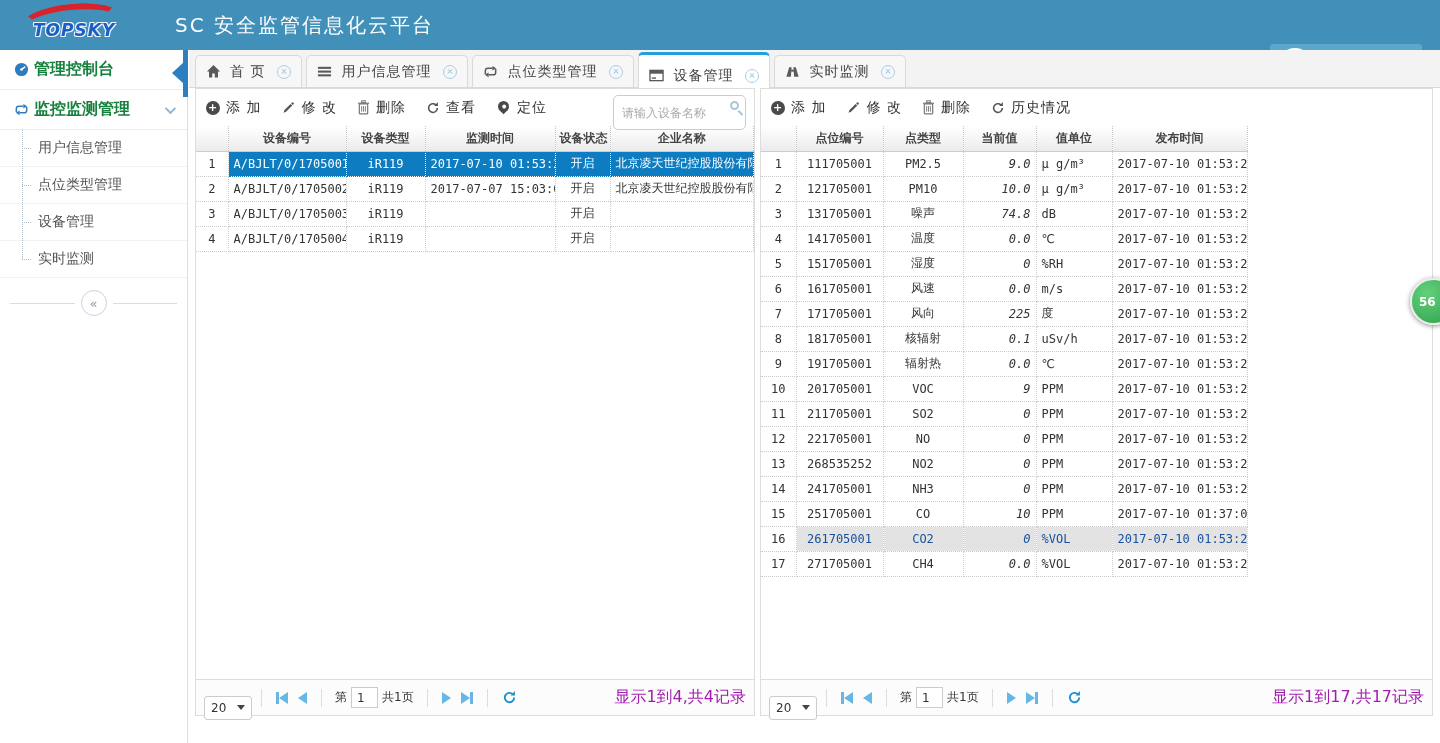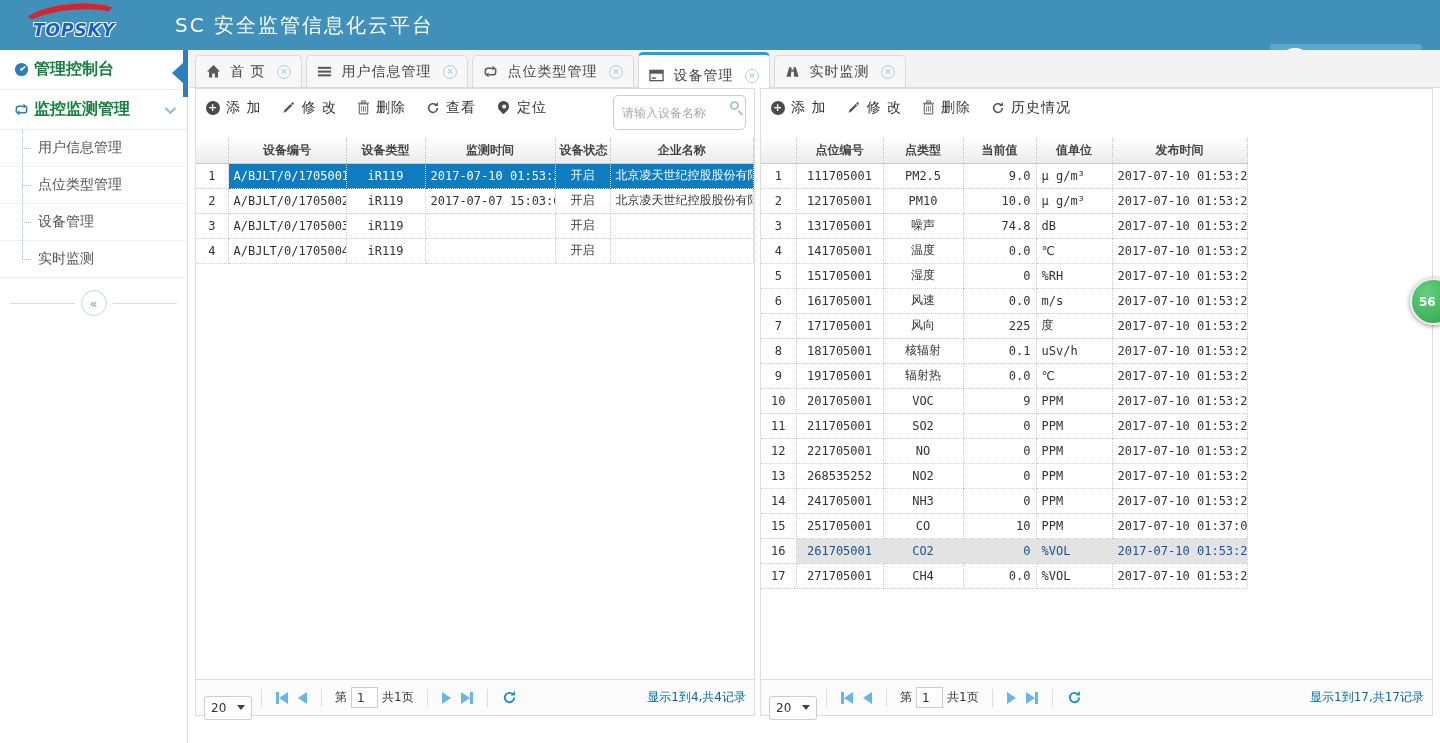--- a/index.html
+++ b/index.html
@@ -43,21 +43,21 @@
   .tab { display:flex; align-items:center; height:32px; margin-right:4px; padding:9px 10px; background:#f7f7f7; border:1px solid #d9d9d9; border-bottom:none; border-radius:5px 5px 0 0; font-size:14px; color:#444; position:relative; cursor:pointer; }
   .tab .tab-label { margin:0 12px 0 9px; letter-spacing:1px; }
   .tab.active { background:#fff; height:36px; border-top:3px solid #23a0db; margin-bottom:-1px; padding-bottom:1px; }
   .tab-close { width:14px; height:14px; border:1px solid #a9cee4; border-radius:50%; position:relative; flex:none; cursor:pointer; }
   .tab-close::before,.tab-close::after { content:""; position:absolute; left:3px; top:5.5px; width:6px; height:1.4px; background:#a9cee4; }
   .tab-close::before { transform:rotate(45deg); } .tab-close::after { transform:rotate(-45deg); }
   .ticon { width:15px; height:15px; flex:none; }
 
   
   .panels { position:absolute; top:38px; left:6px; right:7px; bottom:27px; display:flex; gap:5px; }
-  .panel { border:1px solid #ddd; background:#fff; display:flex; flex-direction:column;gap:12px; }
+  .panel { border:1px solid #ddd; background:#fff; display:flex; flex-direction:column; }
   .panel.left { width:560px; flex:none; }
   .panel.right { flex:1; }
   .toolbar { height:37px; display:flex; align-items:center; padding:0 10px; position:relative; flex:none; }
   .tbtn { display:flex; align-items:center; margin-right:20px; font-size:14px; color:#333; cursor:pointer; letter-spacing:1px; }
   .tbtn .bicon { margin-right:6px; display:inline-flex; }
   .add-circle { width:14px; height:14px; border-radius:50%; background:#4a4a4a; color:#fff; display:inline-flex; align-items:center; justify-content:center; font-size:11px; font-weight:bold; }
   .add-circle::before { content:"+"; line-height:1; }
   .pin { width:11px; height:11px; background:#4a4a4a; border-radius:50% 50% 50% 0; transform:rotate(-45deg); position:relative; margin:0 2px 2px 2px; }
   .pin::after { content:""; position:absolute; left:3.5px; top:3.5px; width:4px; height:4px; border-radius:50%; background:#fff; }
   .searchbox { position:absolute; right:8px; top:6px; width:133px; height:35px; }
@@ -66,36 +66,36 @@
   .mag { position:absolute; right:7px; top:6px; width:9px; height:9px; border:2px solid #a8c6da; border-radius:50%; }
   .mag::after { content:""; position:absolute; left:7px; top:7px; width:6px; height:2px; background:#a8c6da; transform:rotate(45deg); transform-origin:0 0; }
 
   
   .grid { flex:1; overflow:hidden; }
   table.dg { border-collapse:collapse; table-layout:fixed; }
   .panel.left table.dg { width:100%; }
   .panel.right table.dg { width:486px; }
   .dg th { height:25px; background:linear-gradient(#ffffff,#ebebeb); border-right:1px dotted #c3c3c3; border-bottom:1px solid #ccc; font-size:12px; color:#444; font-weight:bold; padding:0 4px; white-space:nowrap; overflow:hidden; }
   .dg td { height:25px; border-right:1px dotted #ccc; border-bottom:1px dotted #ccc; font-size:12px; color:#333; padding:0 5px; white-space:nowrap; overflow:hidden; font-family:"DejaVu Sans Mono","DejaVu Sans",monospace; }
-  .dg .ac { text-align:center; } .dg .ar { text-align:right; } .dg .al { text-align:left; }
+  .dg .ac { text-align:center; } .dg .ar { text-align:right;font-style:italic; } .dg .al { text-align:left; }
   .dg tr.selected td:not(.cell-no) { background:#0d7cc1; color:#fff; border-color:#0d7cc1; }
   .dg tr.hover td:not(.cell-no) { background:#e3e3e3; color:#17519e; }
 
   
   .pager { height:36px; flex:none; border-top:1px solid #ddd; background:#fcfcfc; display:flex; align-items:center; padding:0 8px; font-size:12px; color:#333; }
   .pgsel { width:48px; height:24px; border:1px solid #ccc; border-radius:3px; background:#fff; display:flex; align-items:center; justify-content:space-between; padding:0 6px; cursor:pointer;margin-top:20px; }
   .caret-down-g { width:0; height:0; border-left:4px solid transparent; border-right:4px solid transparent; border-top:5px solid #444; }
   .vsep { width:1px; height:18px; background:#ddd; margin:0 9px; }
   .pgbtn { display:inline-flex; align-items:center; margin:0 5px; cursor:pointer; }
   .tri-l { width:0; height:0; border-right:9px solid #66b6e6; border-top:6px solid transparent; border-bottom:6px solid transparent; }
   .tri-r { width:0; height:0; border-left:9px solid #66b6e6; border-top:6px solid transparent; border-bottom:6px solid transparent; }
   .pgbar { width:3px; height:12px; background:#66b6e6; }
   .pgtext { margin:0 4px; }
   .pgnum { width:27px; height:21px; border:1px solid #ccc; font-size:12px; padding-left:5px; color:#333; outline:none; font-family:inherit; }
-  .pgsummary { margin-left:auto; font-size:12px; color:#0369a1; }
+  .pgsummary { margin-left:auto; font-size:16px; color:#a21caf; }
 
   
   .float-badge { position:absolute; right:-17px; top:278px; width:47px; height:47px; border-radius:50%; border:2px solid #ececec;
     background:radial-gradient(circle at 35% 30%, #63d07c, #2da14b); box-shadow:0 1px 5px rgba(0,0,0,.45); z-index:50; cursor:pointer; }
   .float-badge span { position:absolute; left:7px; top:15px; color:#fff; font-size:12px; font-weight:bold; }
 </style>
 </head>
 <body>
 
 <div class="screen">

